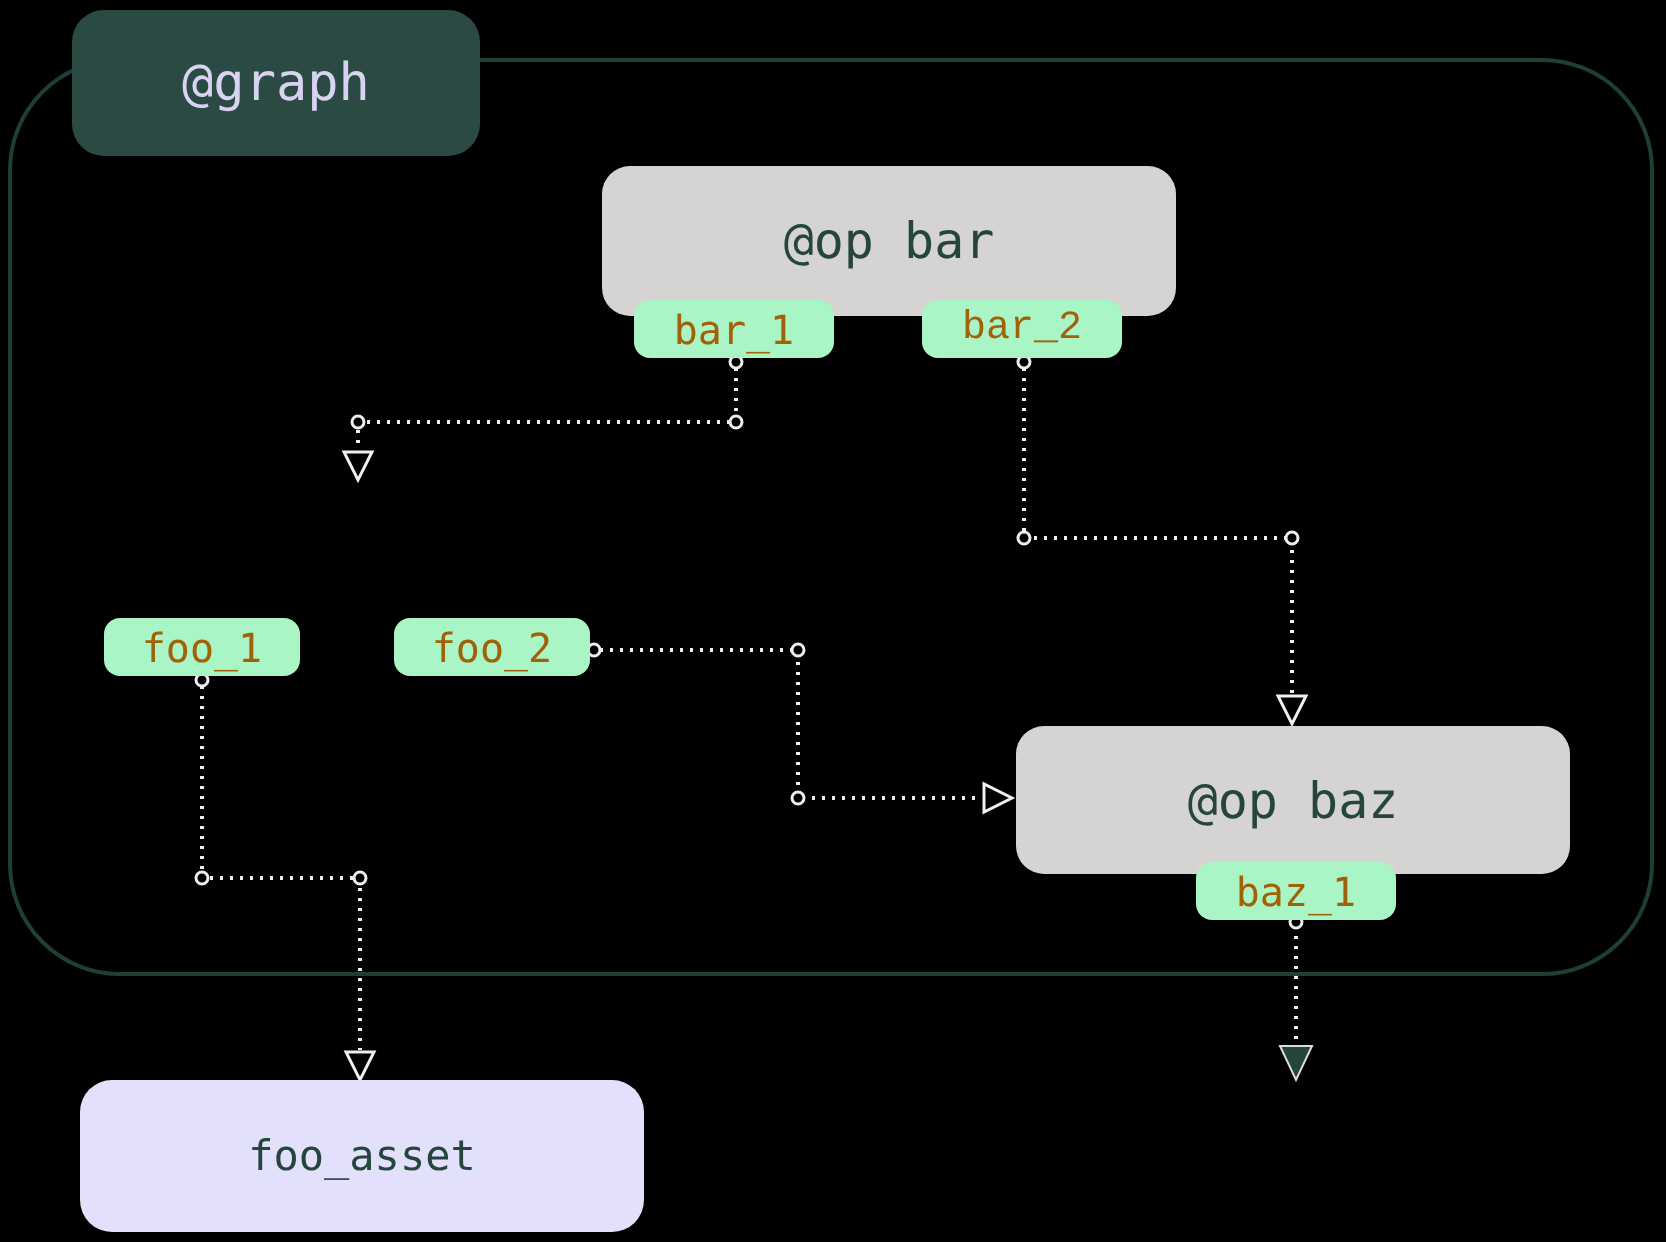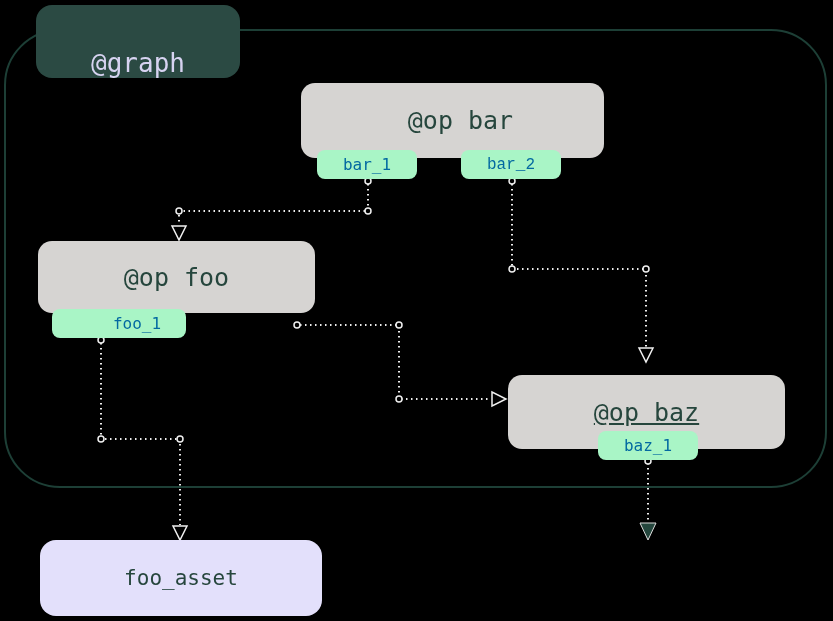--- a/index.html
+++ b/index.html
@@ -29,53 +29,53 @@
     position: absolute;
     left: 36px;
     top: 5px;
     width: 204px;
     height: 73px;
     background: #2b4a43;
     border-radius: 16px;
     color: #d7d3f1;
     font-size: 26px;
     display: flex;
-    align-items: flex-end;
+    align-items: center;
     justify-content: center;
     z-index: 3;
   }
   .op-node {
     position: absolute;
     background: #d6d4d2;
     border-radius: 14px;
     color: #26463d;
     font-size: 25px;
     display: flex;
     align-items: center;
     justify-content: center;
     z-index: 2;
   }
-  .op-bar { left: 301px; top: 83px;  width: 287px; height: 75px; padding-left: 16px; }
+  .op-bar { left: 301px; top: 83px;  width: 287px; height: 75px; }
   .op-foo { left: 38px;  top: 241px; width: 277px; height: 72px; }
-  .op-baz { left: 508px; top: 375px; width: 277px; height: 74px; text-decoration: underline; }
+  .op-baz { left: 508px; top: 363px; width: 277px; height: 74px; }
   .out-badge {
     position: absolute;
     height: 29px;
     background: #a9f5c6;
     border-radius: 8px;
-    color: #0369a1;
-    font-size: 16px;
+    color: #a16207;
+    font-size: 20px;
     display: flex;
     align-items: center;
     justify-content: center;
     z-index: 3;
   }
   .badge-bar-1 { left: 317px; top: 150px; width: 100px; }
   .badge-bar-2 { left: 461px; top: 150px; width: 100px; font-family: Liberation Mono, monospace; }
-  .badge-foo-1 { left: 52px;  top: 309px; width: 98px; padding-left: 36px; }
+  .badge-foo-1 { left: 52px;  top: 309px; width: 98px; }
   .badge-foo-2 { left: 197px; top: 309px; width: 98px; }
   .badge-baz-1 { left: 598px; top: 431px; width: 100px; }
   .asset-node {
     position: absolute;
     top: 540px;
     width: 282px;
     height: 76px;
     background: #e3e0fb;
     border-radius: 16px;
     color: #26463d;
@@ -172,26 +172,26 @@
   <div class="op-node op-bar">
     <span>@op bar</span>
   </div>
   <div class="out-badge badge-bar-1">
     <span>bar_1</span>
   </div>
   <div class="out-badge badge-bar-2">
     <span>bar_2</span>
   </div>
 
-  <div class="op-node op-foo">
-    <span>@op foo</span>
-  </div>
   <div class="out-badge badge-foo-1">
     <span>foo_1</span>
   </div>
+  <div class="out-badge badge-foo-2">
+    <span>foo_2</span>
+  </div>
 
   <div class="op-node op-baz">
     <span>@op baz</span>
   </div>
   <div class="out-badge badge-baz-1">
     <span>baz_1</span>
   </div>
 
   <div class="asset-node asset-foo">
     <span>foo_asset</span>

